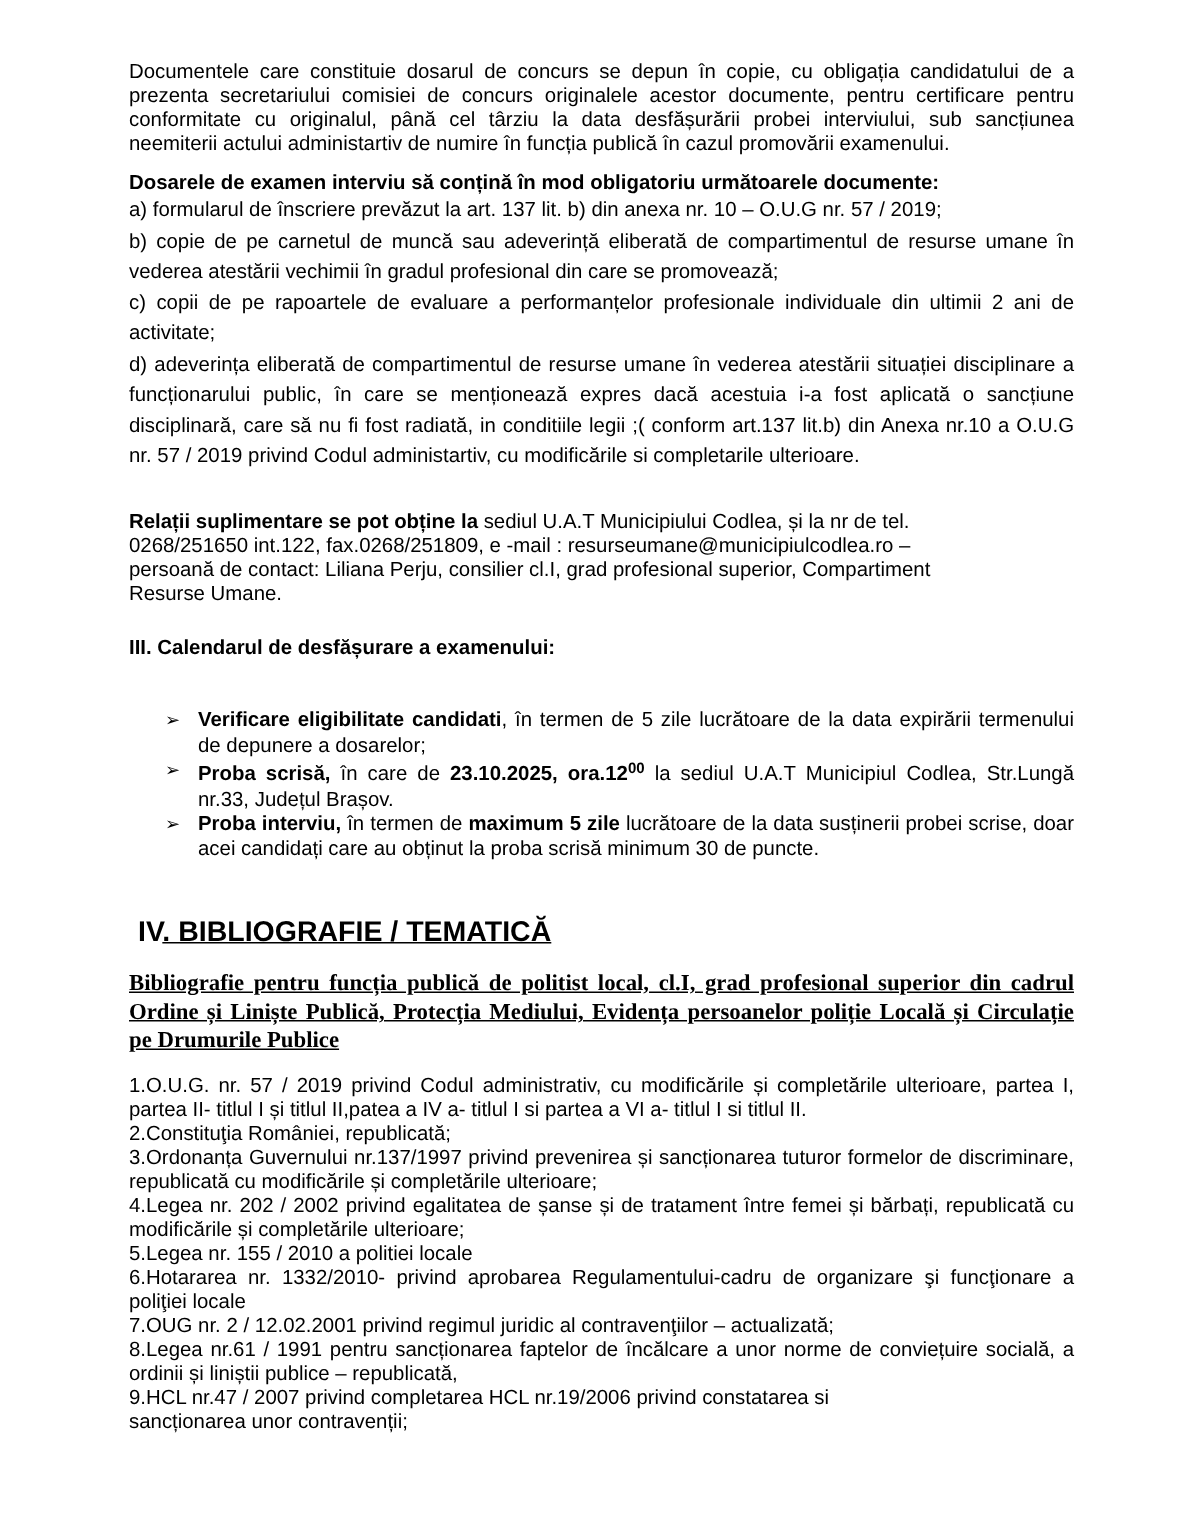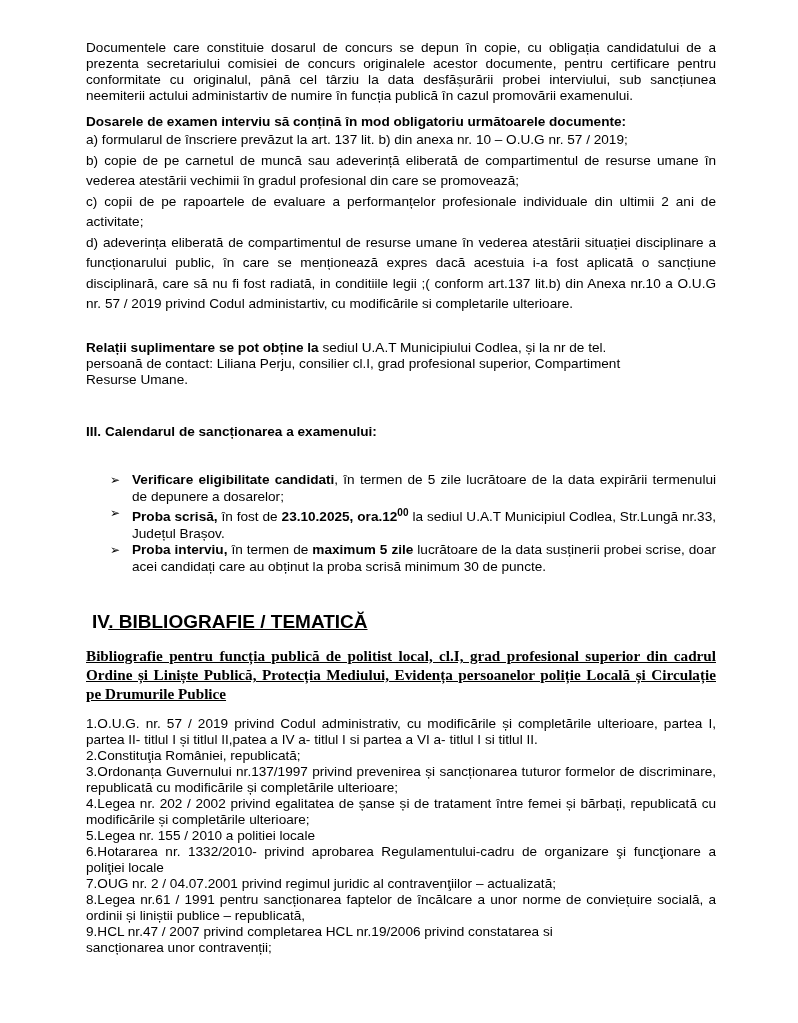--- a/index.html
+++ b/index.html
@@ -29,53 +29,54 @@
 
   <div class="abs" style="top:130px;">
     <p class="just ln20">a) formularul de înscriere prevăzut la art. 137 lit. b) din anexa nr. 10 – O.U.G nr. 57 / 2019;</p>
     <p class="just ln20">b) copie de pe carnetul de muncă sau adeverință eliberată de compartimentul de resurse umane în vederea atestării vechimii în gradul profesional din care se promovează;</p>
     <p class="just ln20">c) copii de pe rapoartele de evaluare a performanțelor profesionale individuale din ultimii 2 ani de activitate;</p>
     <p class="just ln20">d) adeverința eliberată de compartimentul de resurse umane în vederea atestării situației disciplinare a funcționarului public, în care se menționează expres dacă acestuia i-a fost aplicată o sancțiune disciplinară, care să nu fi fost radiată, in conditiile legii ;( conform art.137 lit.b) din Anexa nr.10 a O.U.G nr. 57 / 2019 privind Codul administartiv, cu modificările si completarile ulterioare.</p>
   </div>
 
   <div class="abs ln16" style="top:340px;">
     <p><b>Relații suplimentare se pot obține la</b><span> sediul U.A.T Municipiului Codlea, și la nr de tel.</span></p>
+    <p>0268/251650 int.122, fax.0268/251809, e -mail : resurseumane@municipiulcodlea.ro  –</p>
     <p>persoană de contact: Liliana Perju,  consilier cl.I, grad profesional superior, Compartiment</p>
     <p>Resurse Umane.</p>
   </div>
 
   <div class="abs" style="top:424px;">
-    <p class="ln16" style="padding-left:0px;font-weight:bold;">III. Calendarul de sancționarea a examenului:</p>
+    <p class="ln16" style="padding-left:0px;font-weight:bold;">III. Calendarul de desfășurare a examenului:</p>
   </div>
 
   <div class="abs" style="top:472px;">
     <div class="bul just">
       <span class="arrow">➢</span>
       <b>Verificare eligibilitate candidati</b><span>, în termen de 5 zile lucrătoare de la data expirării termenului de depunere a dosarelor;</span>
     </div>
     <div class="bul just">
       <span class="arrow">➢</span>
-      <b> Proba scrisă,</b><span> în fost de </span><b>23.10.2025, ora.12</b><span class="sup">00</span><span> la sediul U.A.T Municipiul Codlea, Str.Lungă nr.33, Județul Brașov.</span>
+      <b> Proba scrisă,</b><span> în care de </span><b>23.10.2025, ora.12</b><span class="sup">00</span><span> la sediul U.A.T Municipiul Codlea, Str.Lungă nr.33, Județul Brașov.</span>
     </div>
     <div class="bul just">
       <span class="arrow">➢</span>
       <b> Proba interviu,</b><span> în termen de </span><b>maximum 5 zile</b><span> lucrătoare de la data susținerii probei scrise, doar acei candidați care au obținut la proba scrisă minimum 30 de puncte.</span>
     </div>
   </div>
 
   <p class="abs" style="top:611px;left:6px;font-weight:bold;font-size:19px;"><span>IV</span><span class="u">. BIBLIOGRAFIE / TEMATICĂ</span></p>
 
   <p class="abs just serif u" style="top:646px;font-weight:bold;font-size:15.2px;line-height:19px;">Bibliografie pentru funcția publică de politist local, cl.I, grad profesional superior din cadrul Ordine și Liniște Publică, Protecția Mediului, Evidența persoanelor poliție Locală și Circulație pe Drumurile Publice</p>
 
   <div class="abs ln16" style="top:716px;">
     <p class="just">1.O.U.G. nr. 57 / 2019 privind Codul administrativ, cu modificările și completările ulterioare, partea I, partea II- titlul I și titlul II,patea a IV a- titlul I si partea   a VI a- titlul I si titlul II.</p>
     <p class="just">2.Constituţia României, republicată;</p>
     <p class="just">3.Ordonanța Guvernului nr.137/1997 privind prevenirea și sancționarea tuturor formelor de discriminare, republicată cu modificările și completările ulterioare;</p>
     <p class="just">4.Legea nr. 202 / 2002 privind egalitatea de șanse și de tratament între femei și bărbați, republicată cu modificările și completările ulterioare;</p>
     <p class="just">5.Legea nr. 155 / 2010 a politiei locale</p>
     <p class="just">6.Hotararea nr. 1332/2010- privind aprobarea Regulamentului-cadru de organizare şi funcţionare a poliţiei locale</p>
-    <p class="just">7.OUG nr. 2 / 04.07.2001 privind regimul juridic al contravenţiilor – actualizată;</p>
+    <p class="just">7.OUG nr. 2 / 12.02.2001 privind regimul juridic al contravenţiilor – actualizată;</p>
     <p class="just">8.Legea nr.61 / 1991 pentru sancționarea faptelor de încălcare a unor norme de conviețuire socială, a ordinii și liniștii publice – republicată,</p>
     <p>9.HCL nr.47 / 2007 privind completarea HCL nr.19/2006 privind constatarea si</p>
     <p>sancționarea unor contravenții;</p>
   </div>
 
 </div>
 
 </body></html>

